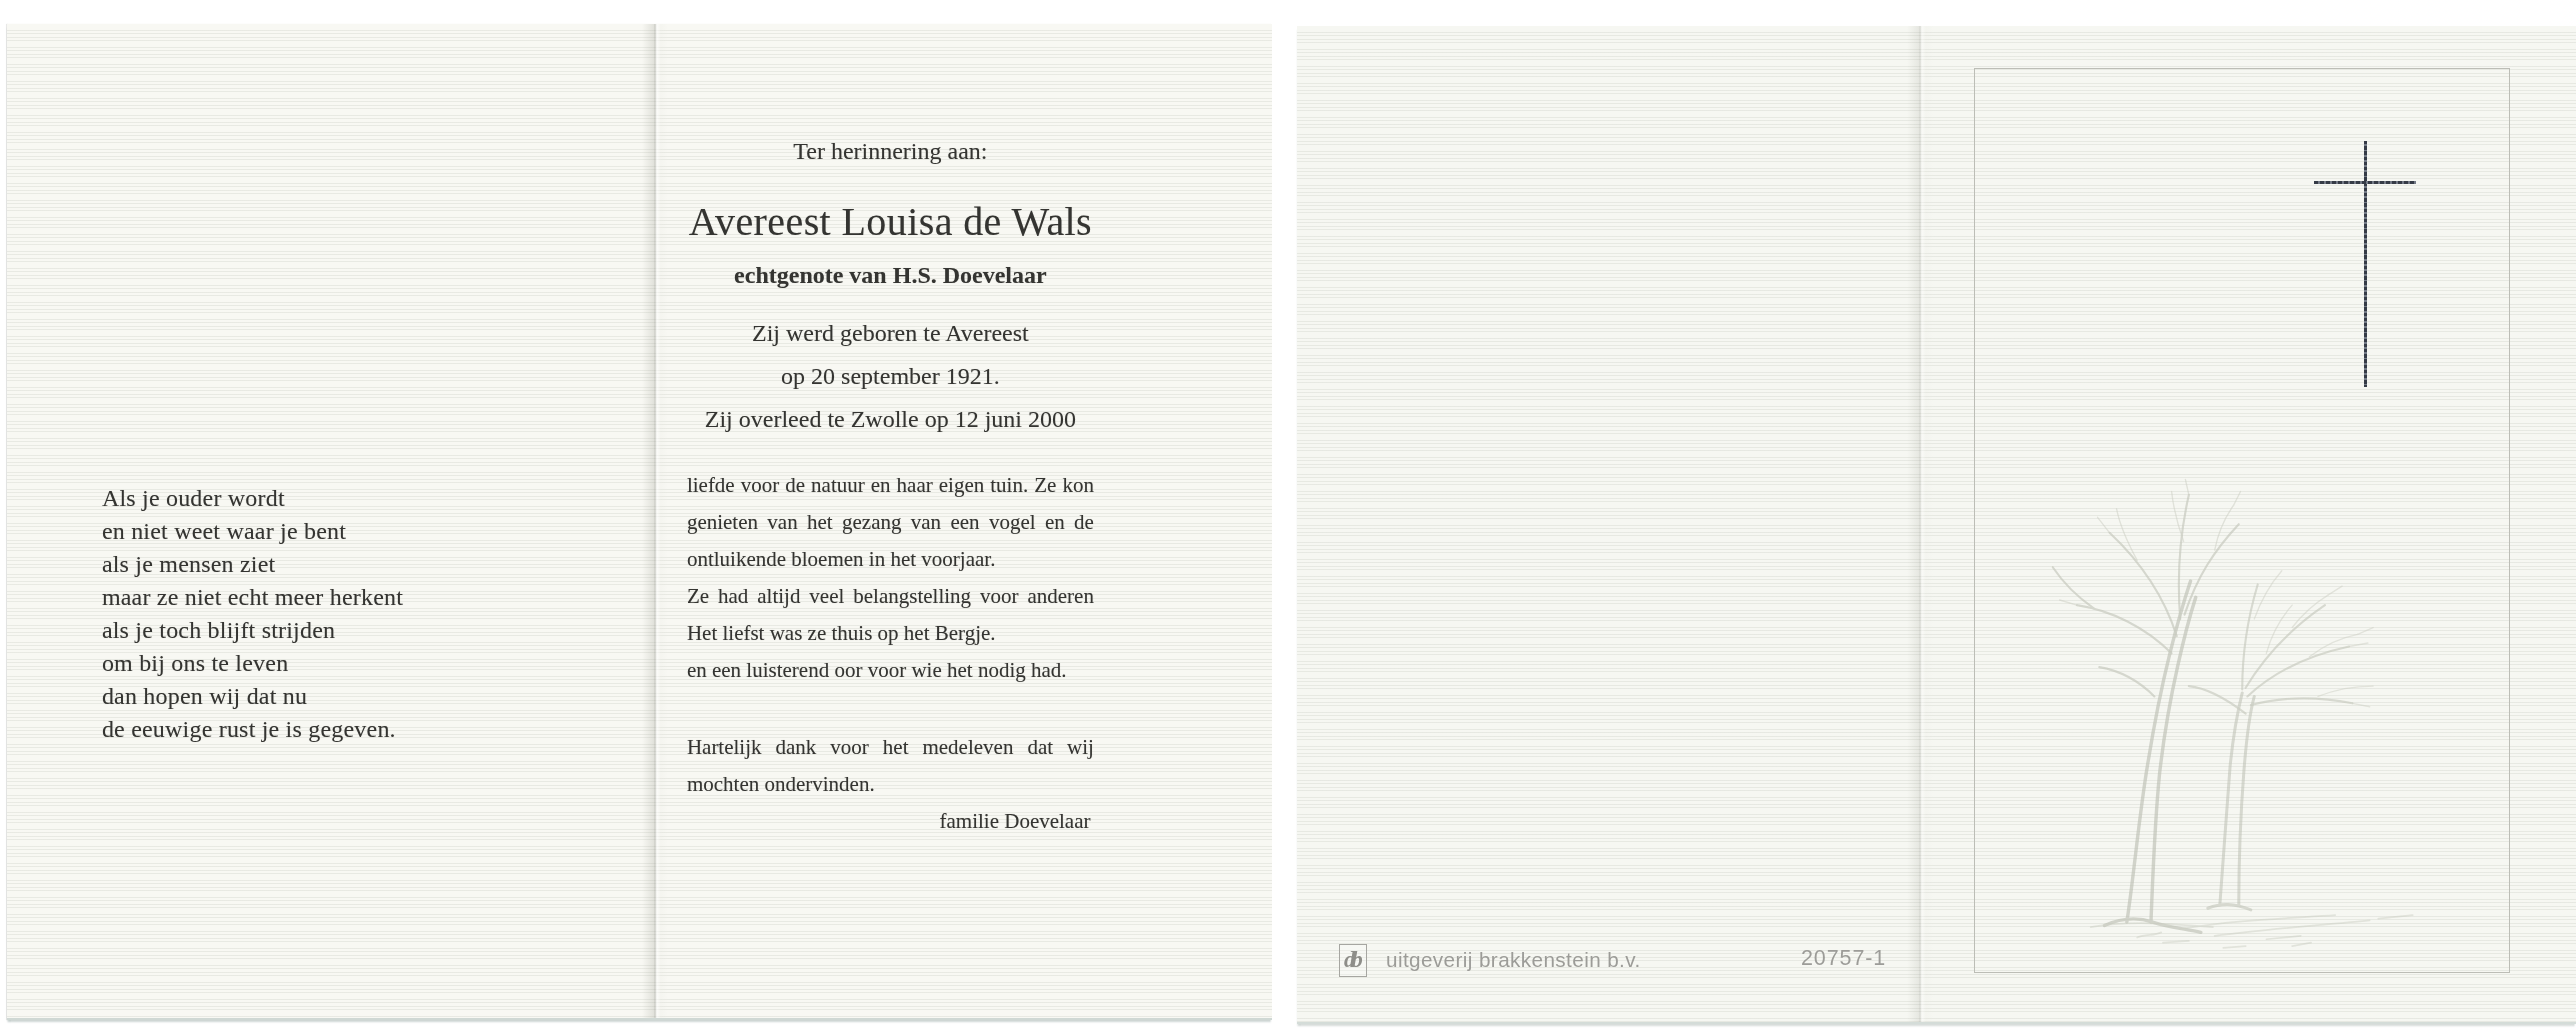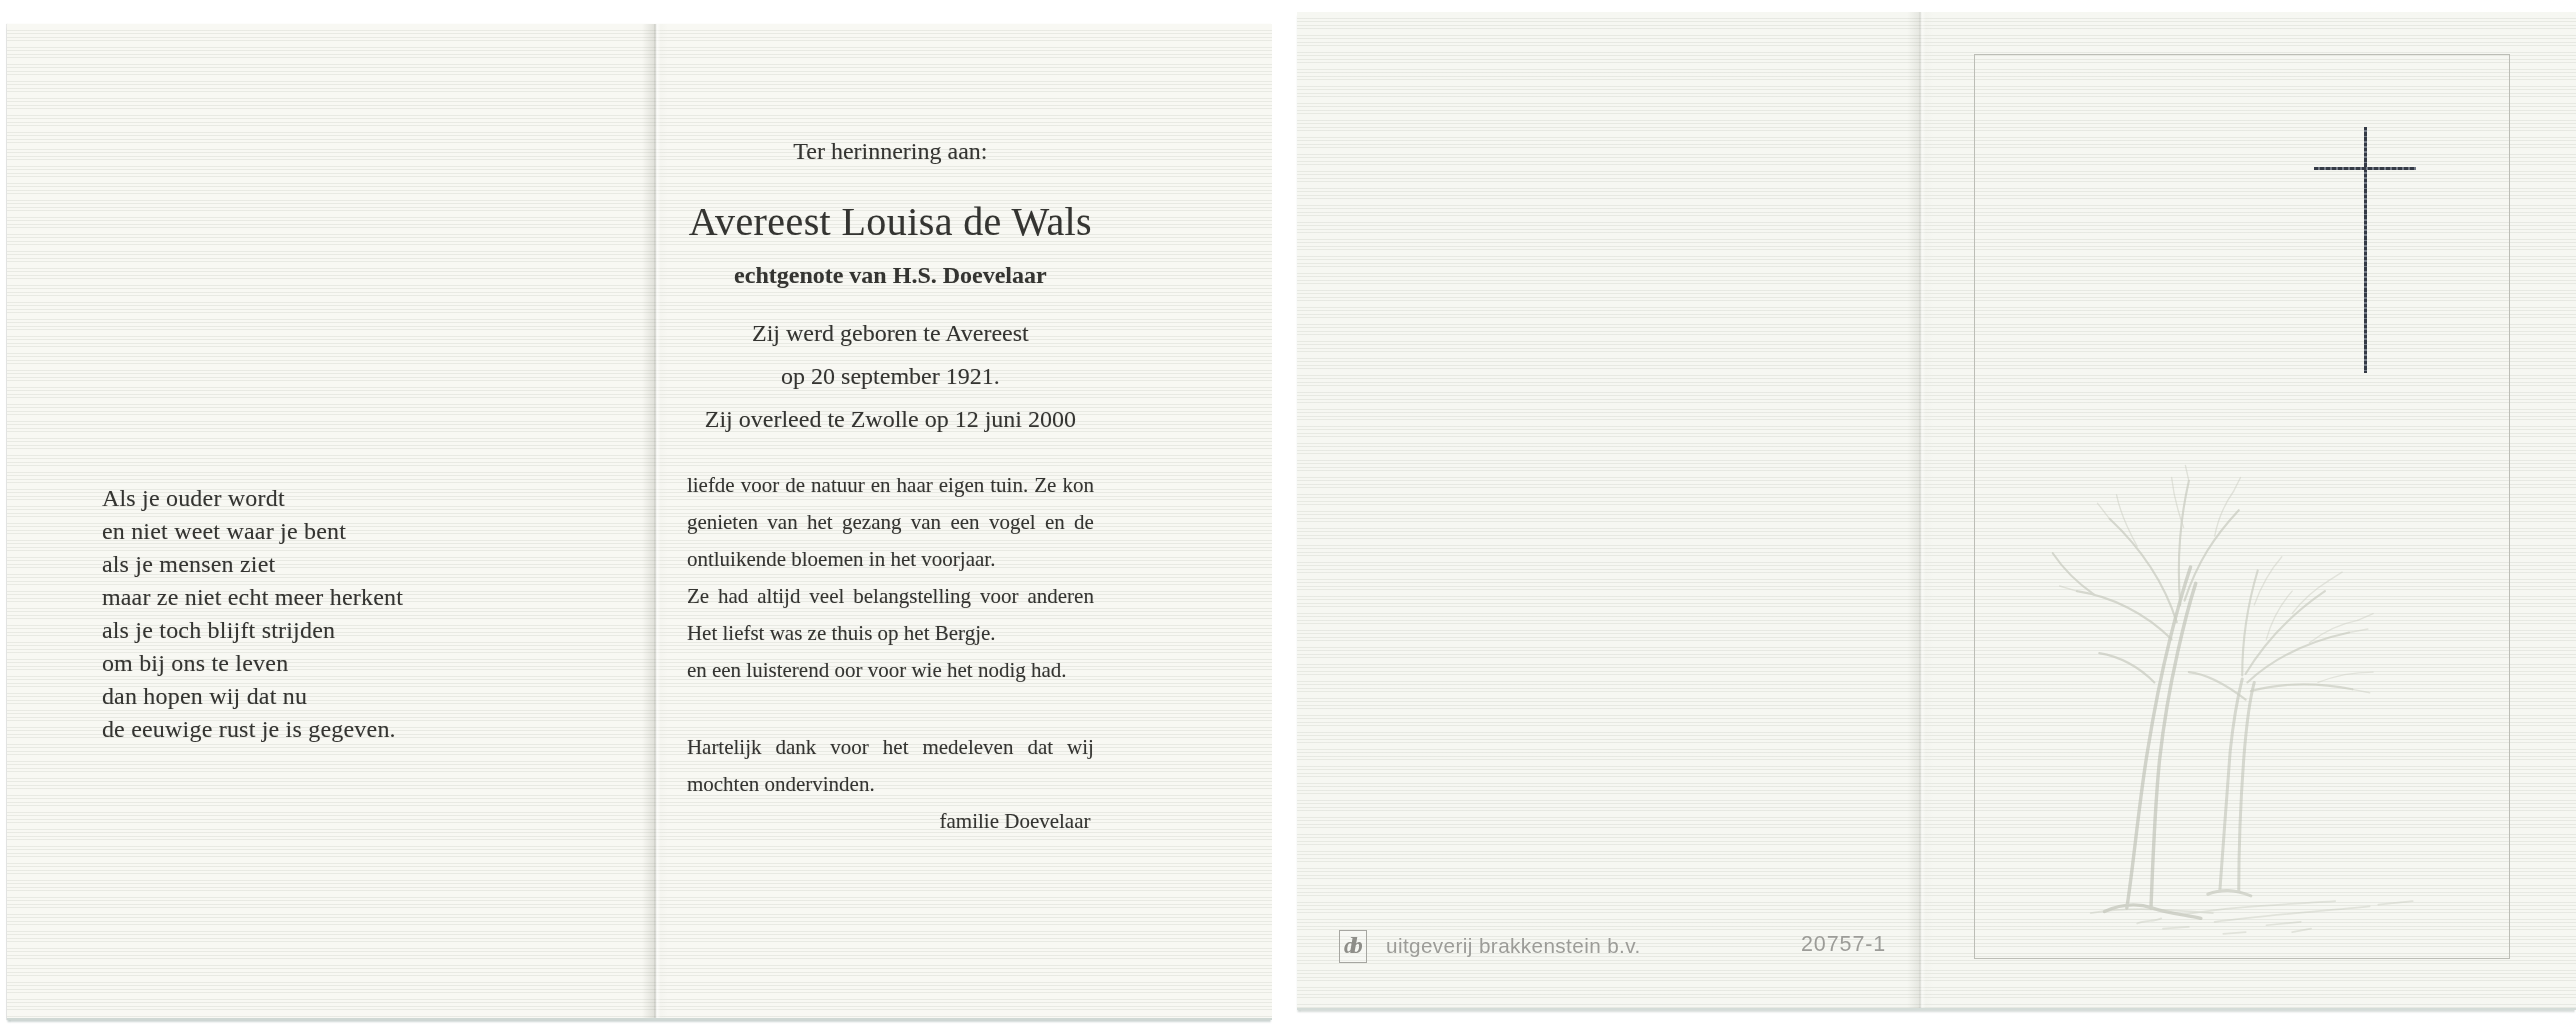--- a/index.html
+++ b/index.html
@@ -18,21 +18,21 @@
       to bottom,
       rgba(255,255,255,0) 0px, rgba(255,255,255,0) 2.6px,
       rgba(196,200,190,0.30) 2.6px, rgba(196,200,190,0.30) 3.4px);
   }
   .scan-left {
     left:6.9px; top:24px; width:1265px; height:994px;
     border-bottom:2.6px solid #cfd8d4;
     box-shadow:0 2.6px 1.7px -0.9px rgba(130,150,148,0.45), -0.9px 0 0.9px rgba(150,150,145,0.35);
   }
   .scan-right {
-    left:1297px; top:12px; width:1279px; height:996px;
+    left:1297px; top:26px; width:1279px; height:996px;
     background-color:#f6f7f2;
     border-bottom:2.6px solid #d4dcd8;
     box-shadow:0 2.6px 1.7px -0.9px rgba(140,155,150,0.40);
   }
   .fold {
     position:absolute; top:0; bottom:0; width:26px; pointer-events:none;
     background:linear-gradient(90deg,
       rgba(160,162,150,0) 0%,
       rgba(150,152,140,0.22) 44%,
       rgba(118,120,110,0.34) 50%,

